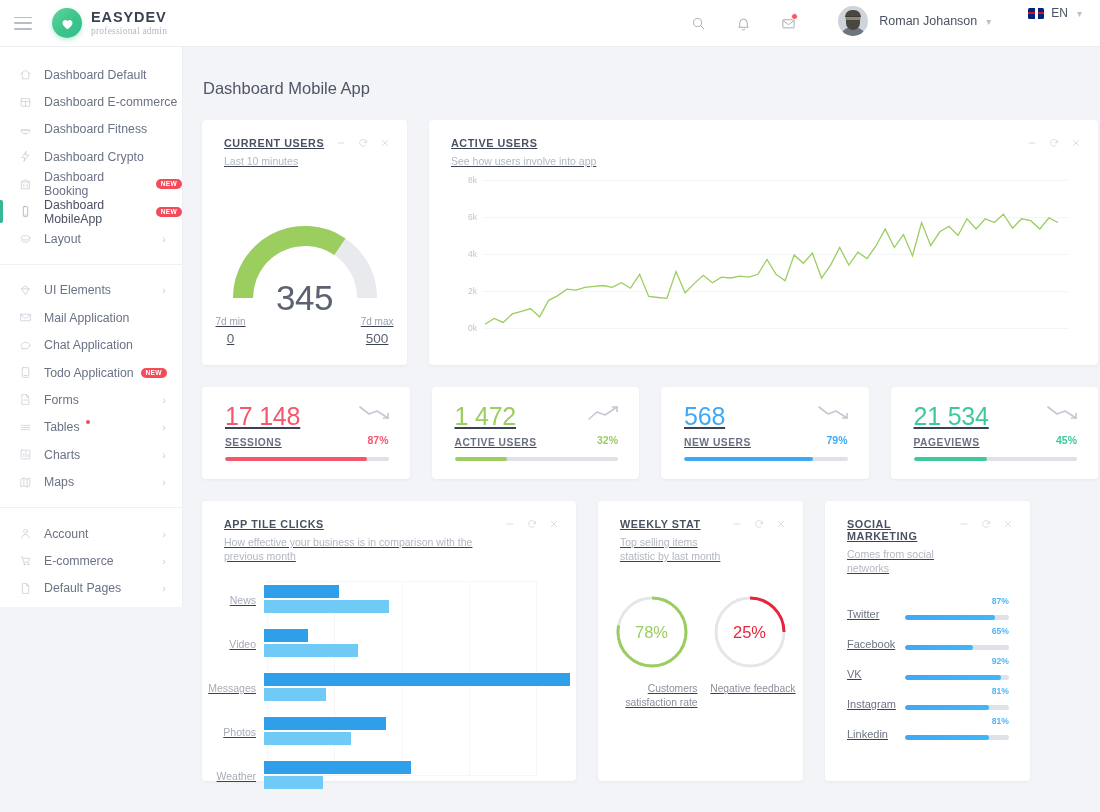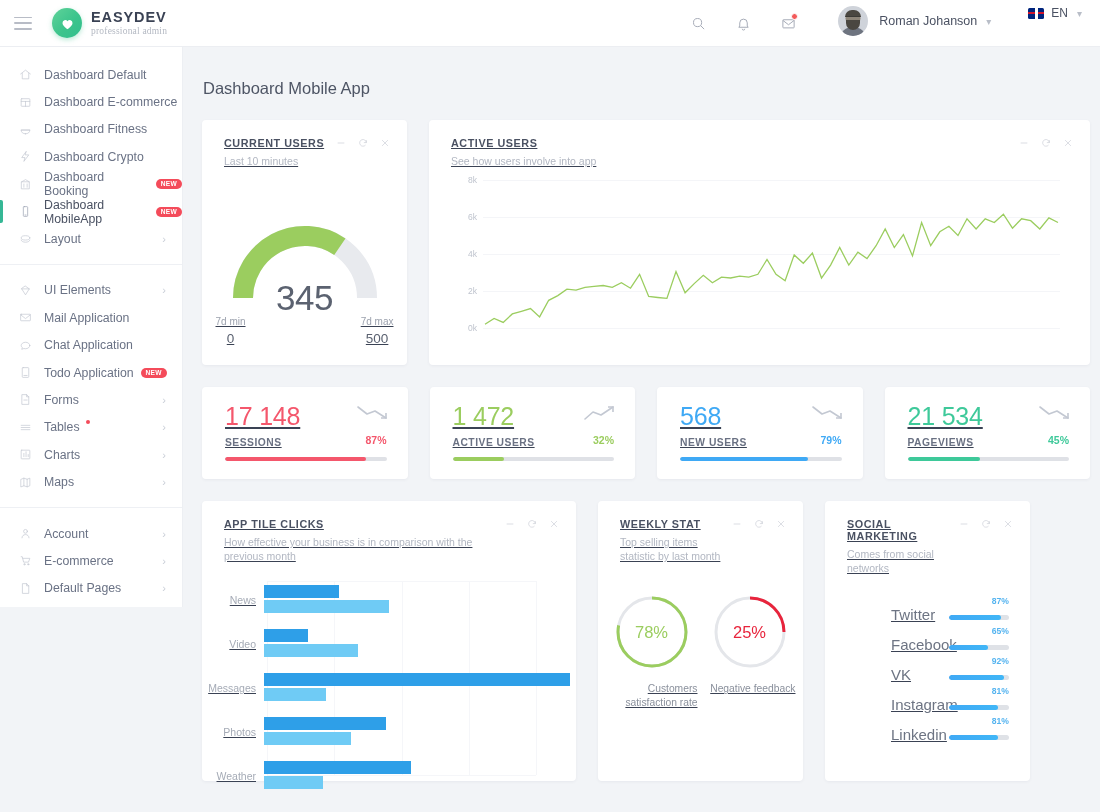--- a/index.html
+++ b/index.html
@@ -85,21 +85,21 @@
     padding: 2px 5px 1.5px; border-radius: 7px; margin-left: 7px; letter-spacing: .3px;
     line-height: 1;
   }
   .dot-badge { width: 4.5px; height: 4.5px; border-radius: 50%; background: #f44b5a;
     margin-left: 6px; align-self: flex-start; margin-top: 6px; }
   .arrow { margin-left: auto; margin-right: 16px; color: #c9ced7; font-size: 11px; }
   .nav-sep { height: 1px; background: #eef0f4; margin: 11px 0 12px; }
 
   
   .main { position: absolute; top: 47px; left: 183px; width: 917px; height: 765px;
-    padding: 20px 10px 0 19px; }
+    padding: 20px 2px 0 19px; }
   .page-title { font-size: 16.5px; color: #4e5565; font-weight: normal; margin: 12px 0 22px 1px; }
 
   .row { display: flex; gap: 22px; margin-bottom: 22px; }
   .card {
     background: #fff; border-radius: 4px; box-shadow: 0 1px 3px rgba(80,92,120,.07);
     position: relative;
     text-decoration: underline;
   }
   .card-head { padding: 17px 17px 0 22px; display: flex; align-items: flex-start; }
   .card-titles { flex: 1; }
@@ -157,21 +157,21 @@
   .donut-col { width: 92px; text-align: right; }
   .donut { position: relative; width: 78px; height: 78px; margin: 0 auto; }
   .donut .dval { position: absolute; inset: 0; display: flex; align-items: center;
     justify-content: center; font-size: 16.5px; }
   .donut-cap { font-size: 10.3px; color: #8a909c; line-height: 1.35; margin-top: 11px; }
 
   
   .c-social { width: 205px; height: 280px; }
   .social-list { padding: 24px 21px 0 22px; }
   .srow { display: flex; align-items: center; height: 30px; position: relative; }
-  .sname { width: 58px; font-size: 15px; color: #6d7483; flex: 0 0 auto; margin-left: 44px; }
+  .sname { width: 58px; font-size: 11px; color: #6d7483; flex: 0 0 auto; }
   .strack { flex: 1; height: 5.5px; background: #dfe2e7; border-radius: 3px; overflow: hidden;
     margin-top: 6px; }
   .sfill { height: 100%; border-radius: 3px;
     background: linear-gradient(90deg,#3fa9f5 0%, #40b6f7 100%); }
   .spct { position: absolute; right: 0; top: -3px; font-size: 8.6px; color: #55b4f0; font-weight: bold; }
 </style>
 </head>
 <body>
 
 <div class="topbar">

